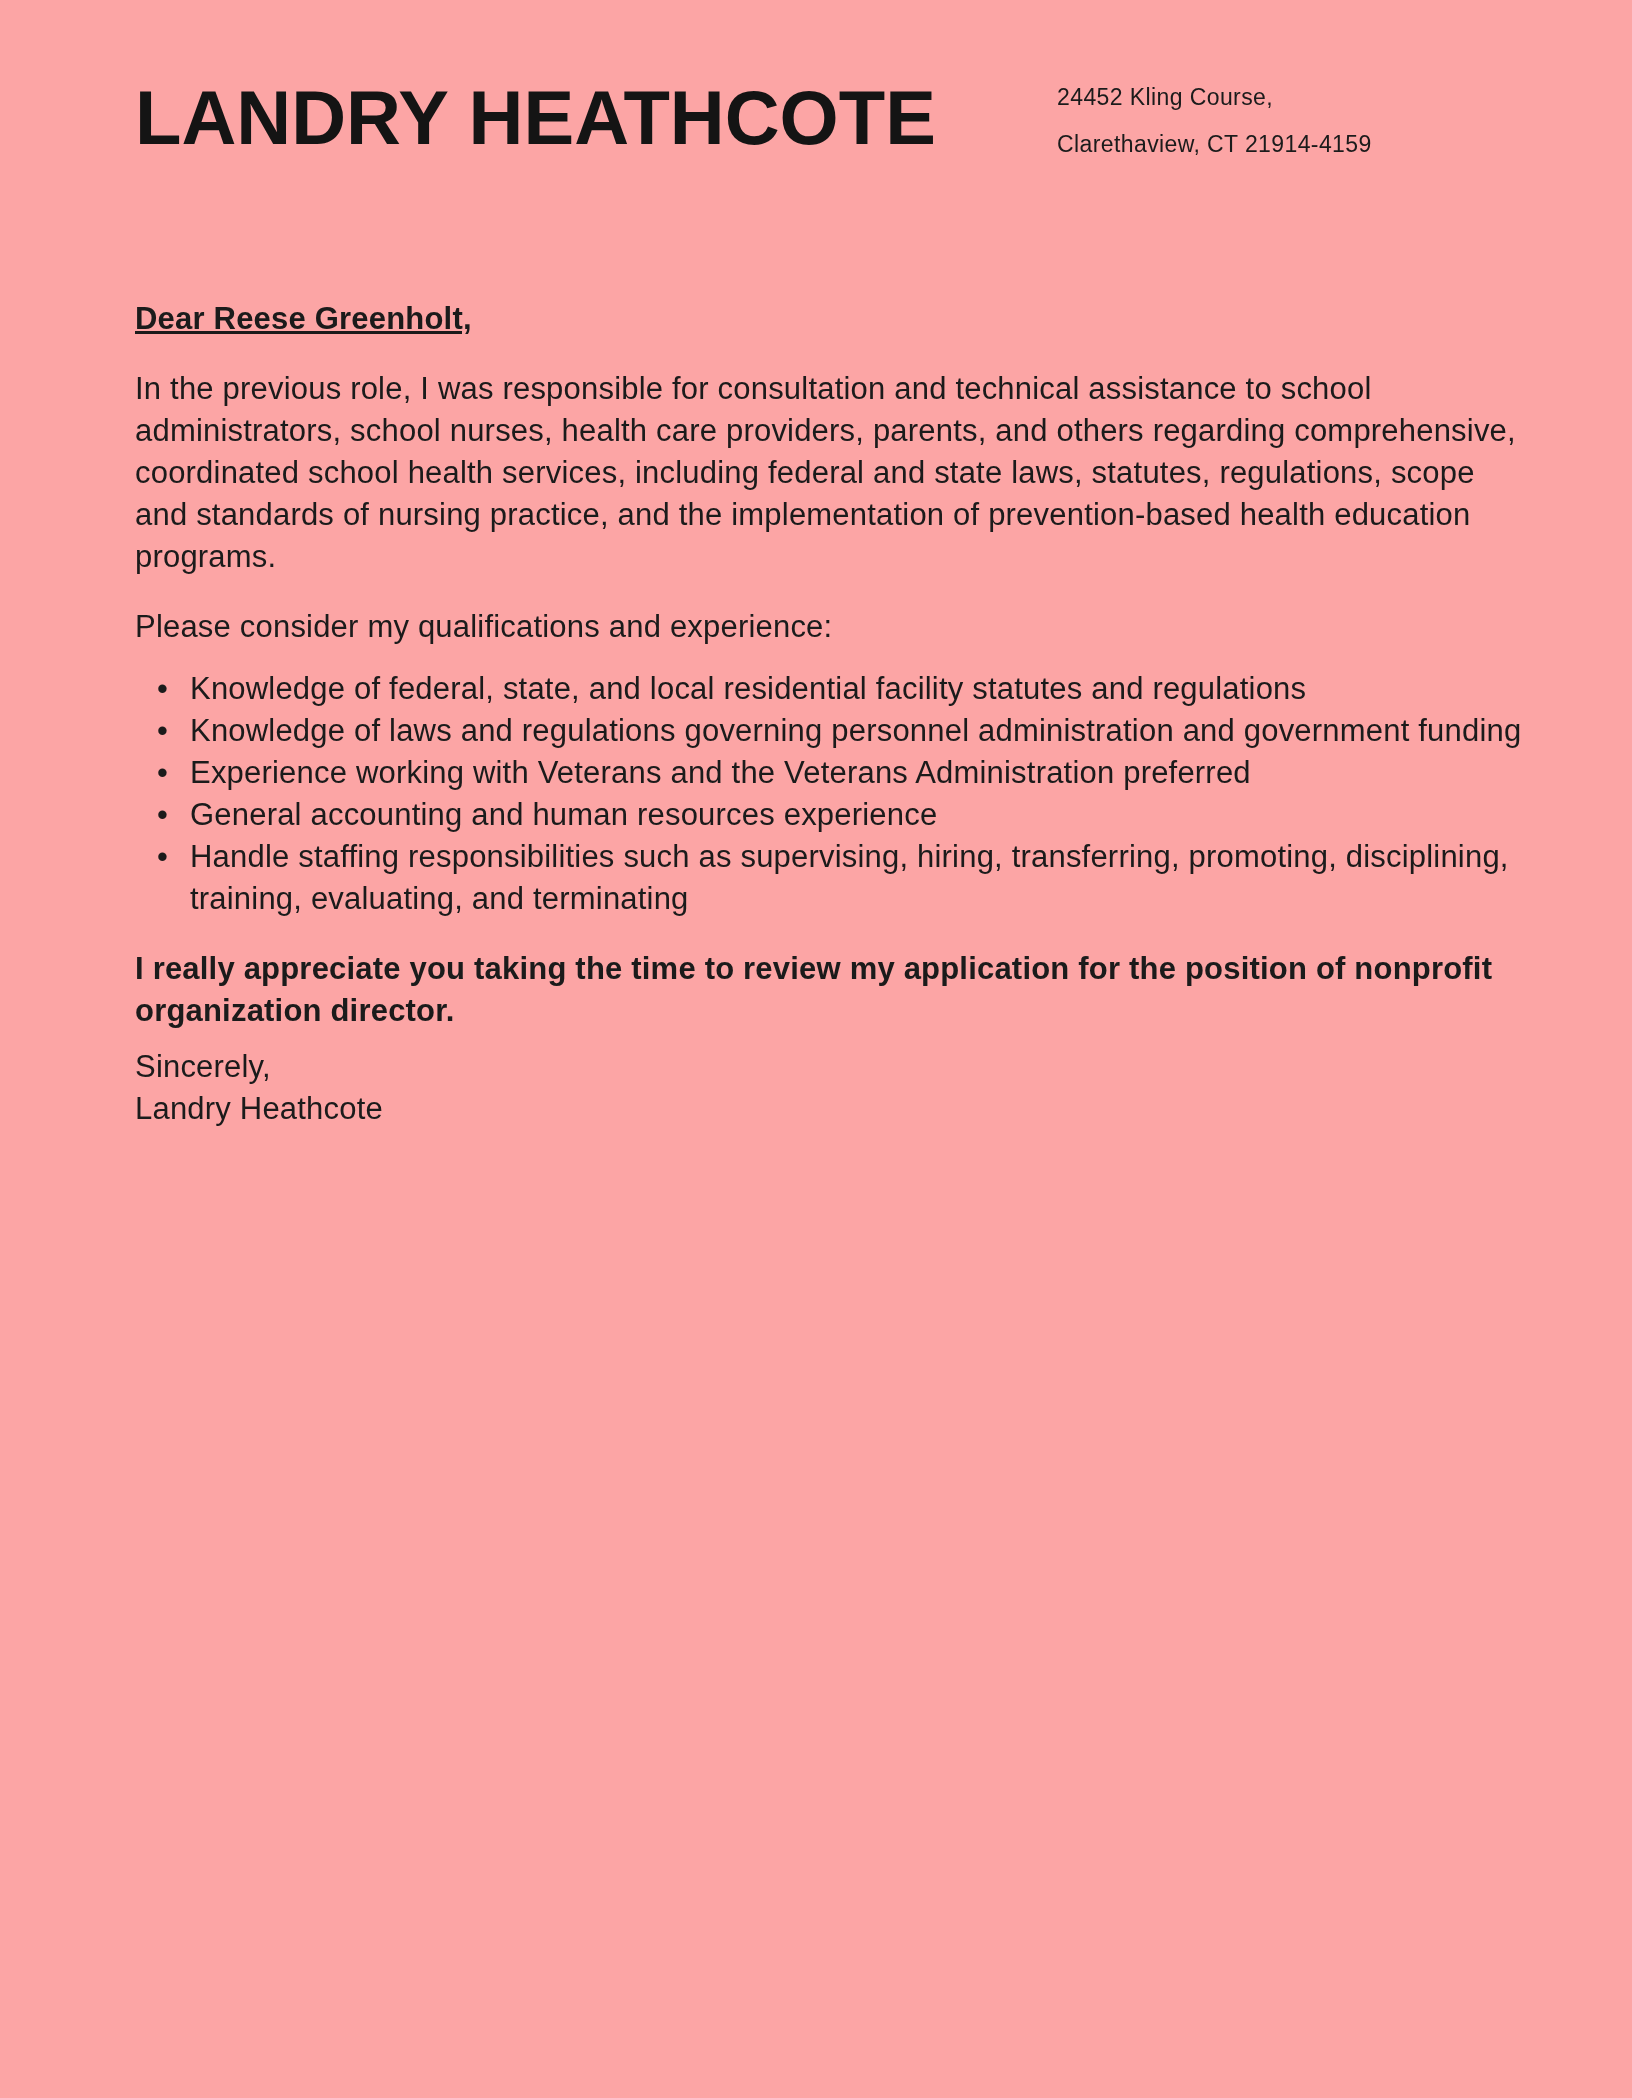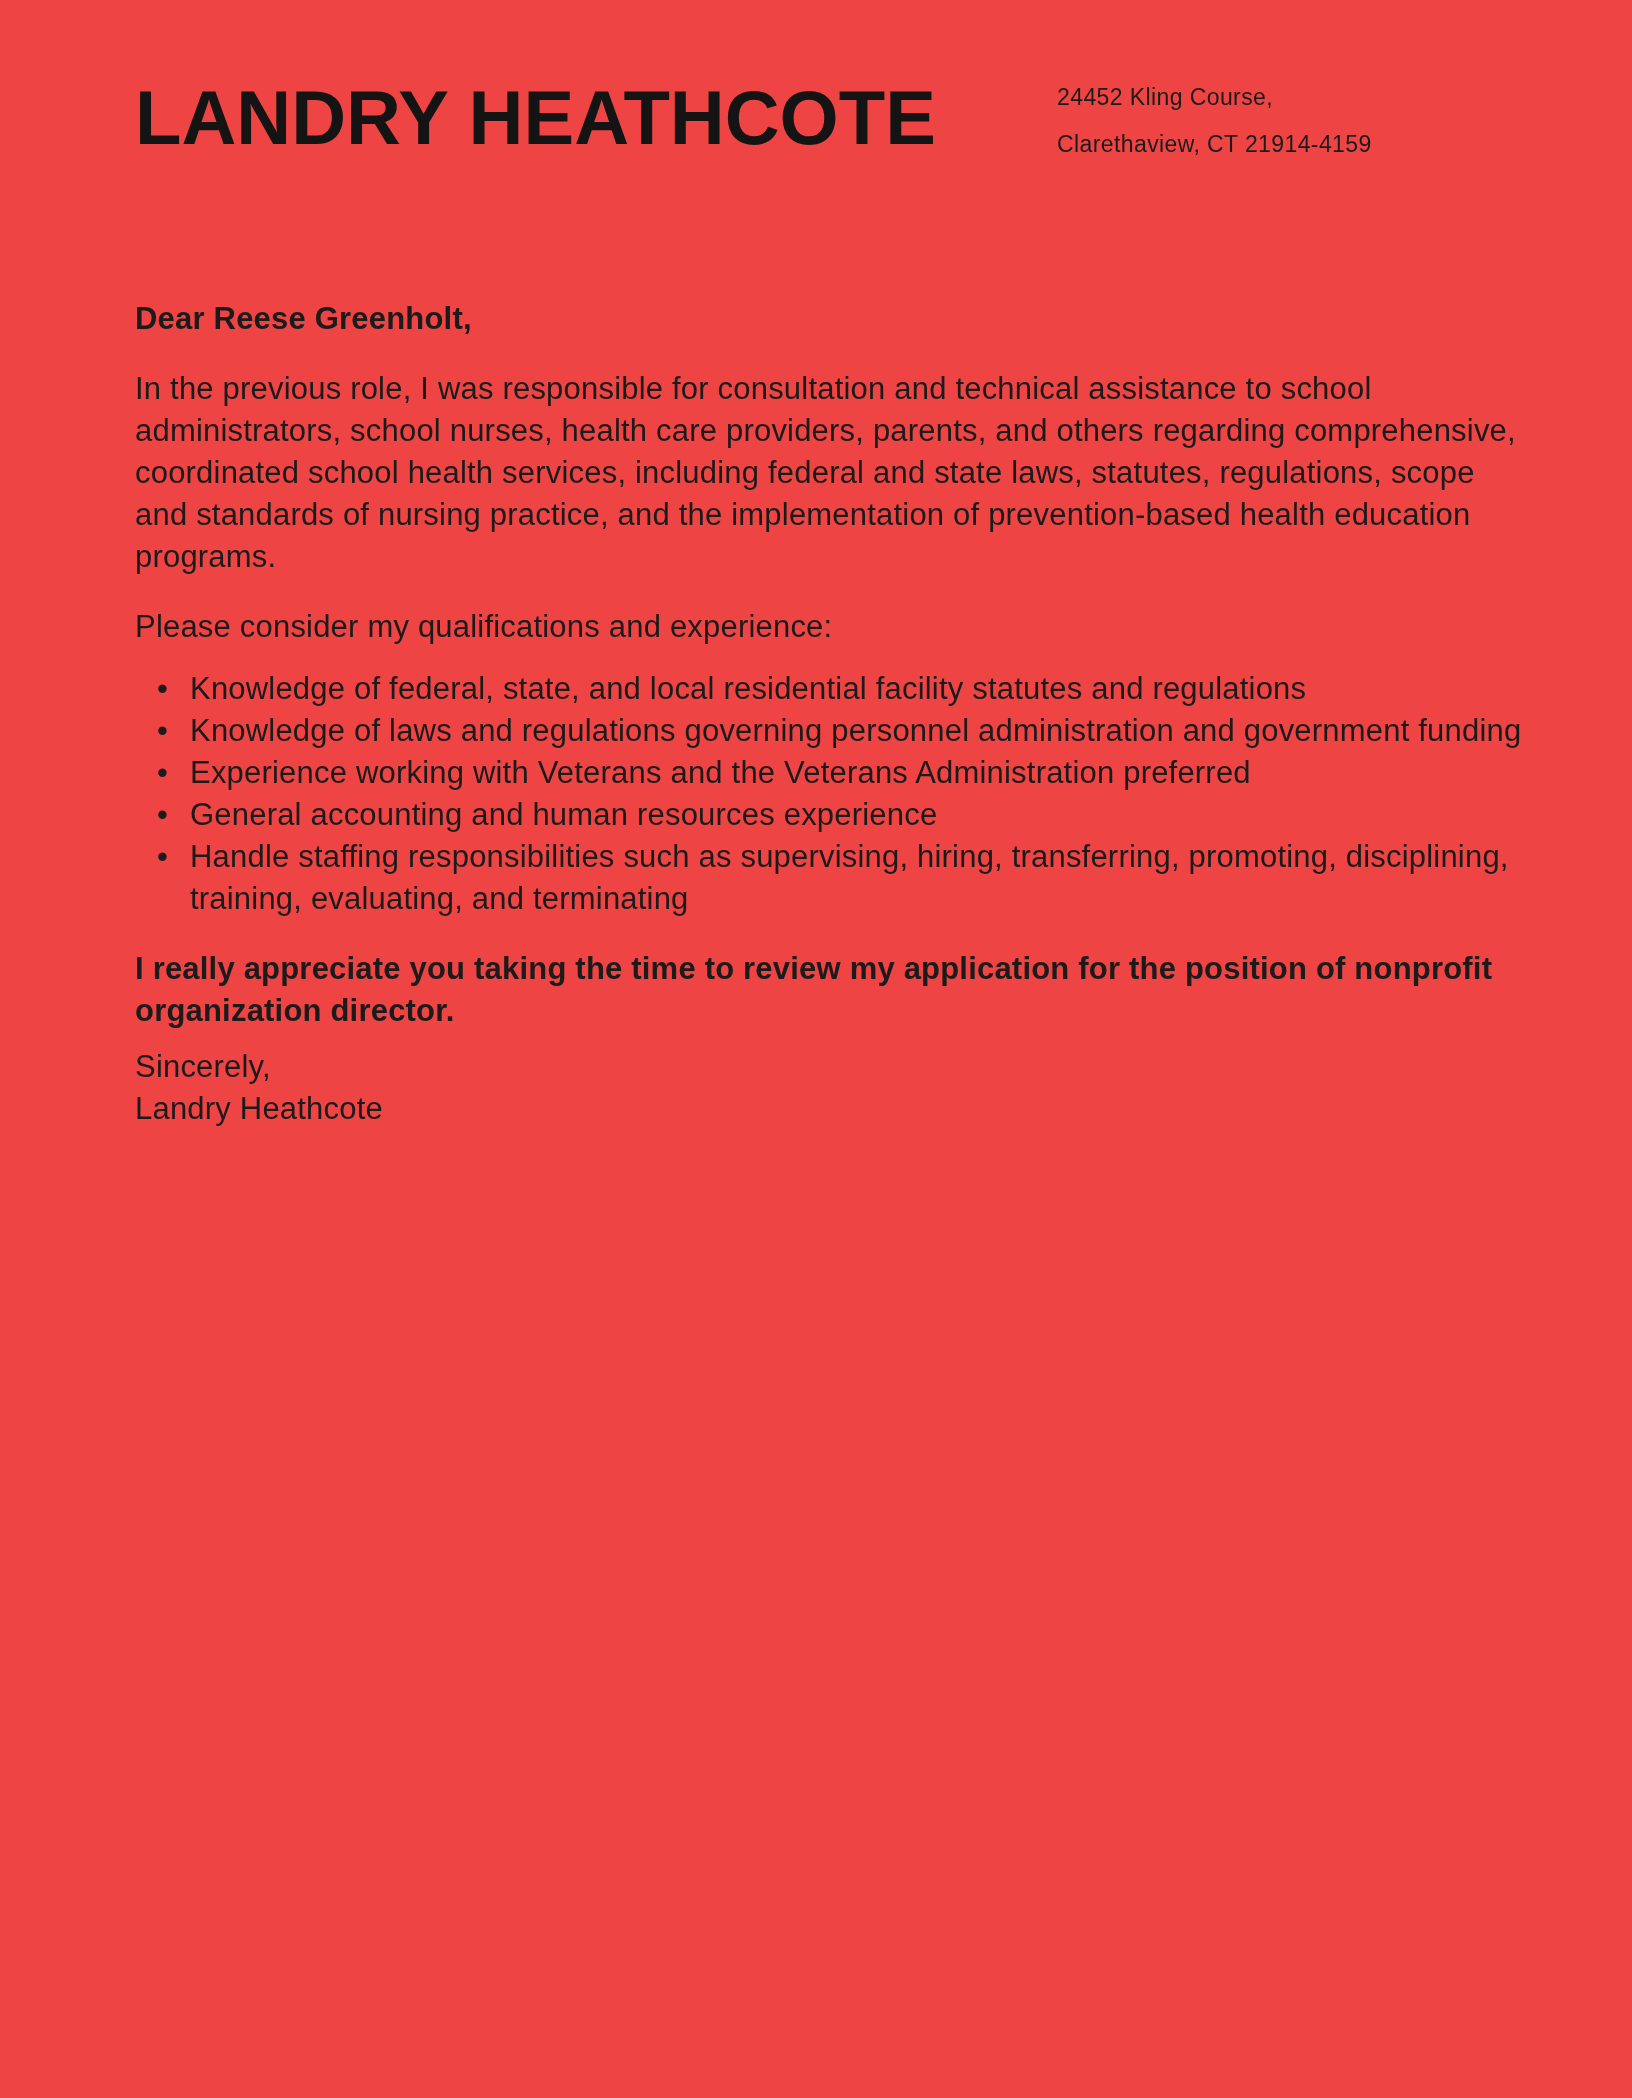--- a/index.html
+++ b/index.html
@@ -13,21 +13,21 @@
     font-family: "Liberation Sans", sans-serif;
     color: #1b1b1b;
     -webkit-font-smoothing: antialiased;
     overflow: hidden;
   }
   .page {
     box-sizing: border-box;
     width: 1632px;
     height: 2098px;
     padding: 74px 105px 0 135px;
-    background: #ef4444;
+    background: #fca5a5;
   }
   
   .header {
     display: flex;
     justify-content: space-between;
     align-items: flex-start;
   }
   .name {
     font-size: 76px;
     font-weight: 700;
@@ -49,20 +49,21 @@
     margin-top: 130px;
     font-size: 31px;
     line-height: 42px;
     letter-spacing: 0.2px;
   }
   .letter p {
     margin: 28px 0 0 0;
   }
   .letter p.first {
     margin-top: 0;
+    text-decoration: underline;
   }
   .semibold {
     font-weight: 600;
   }
   ul.qualifications {
     list-style: none;
     margin: 20px 0 0 0;
     padding: 0 0 0 55px;
   }
   ul.qualifications li {

